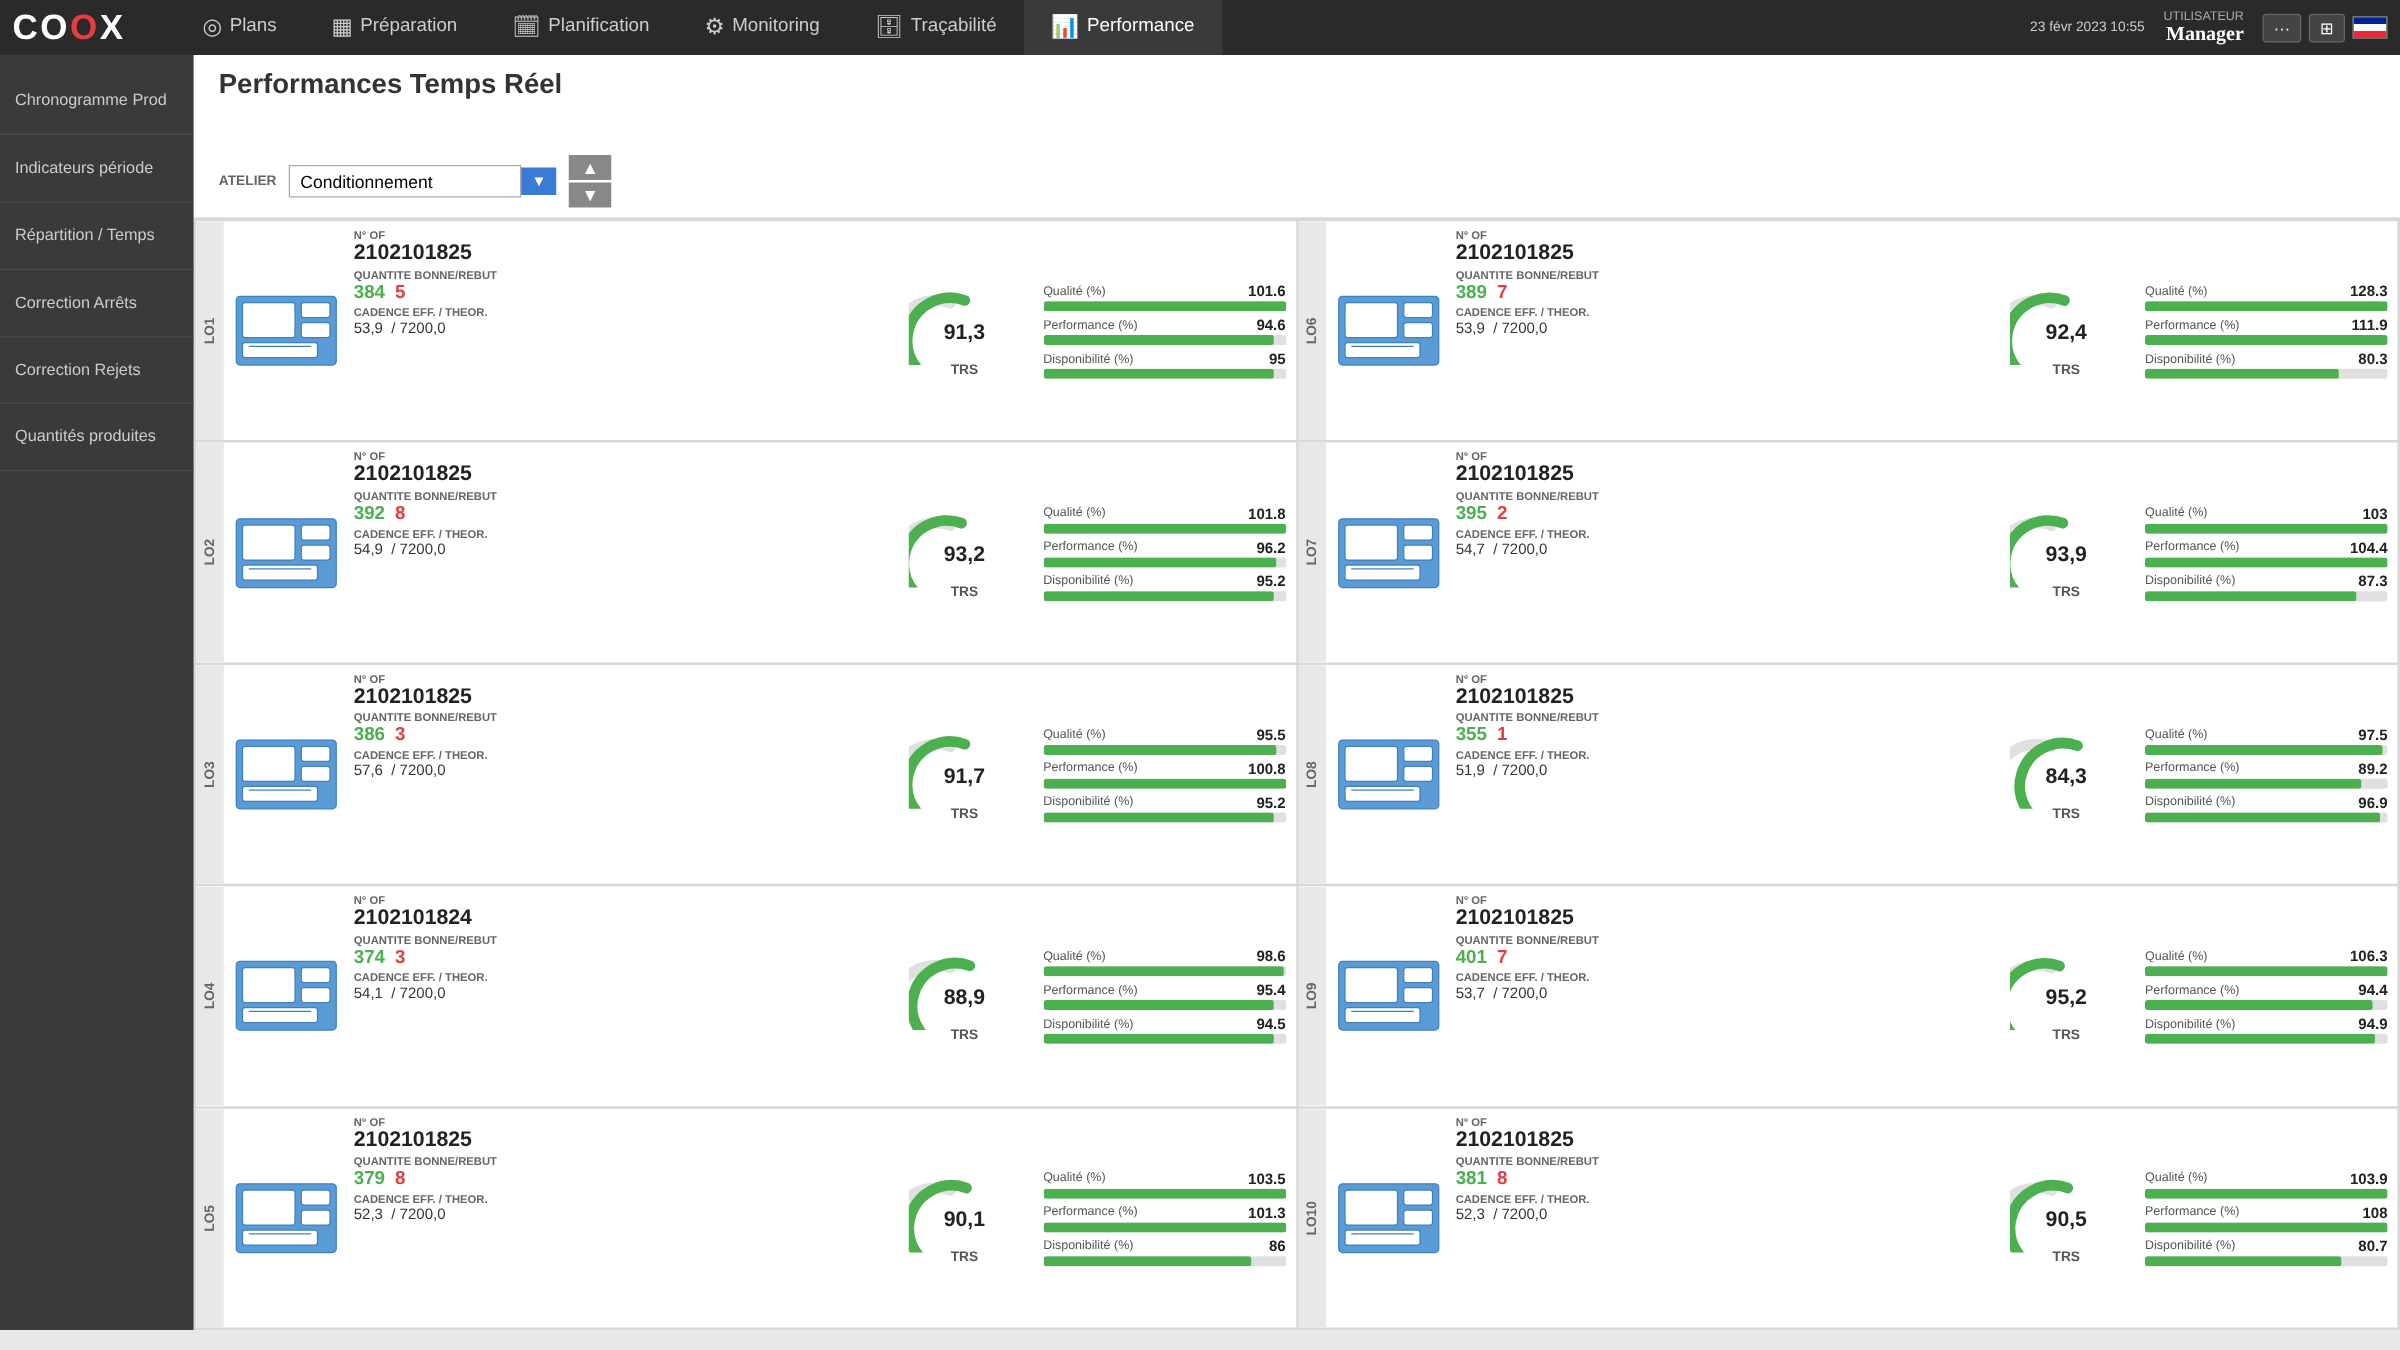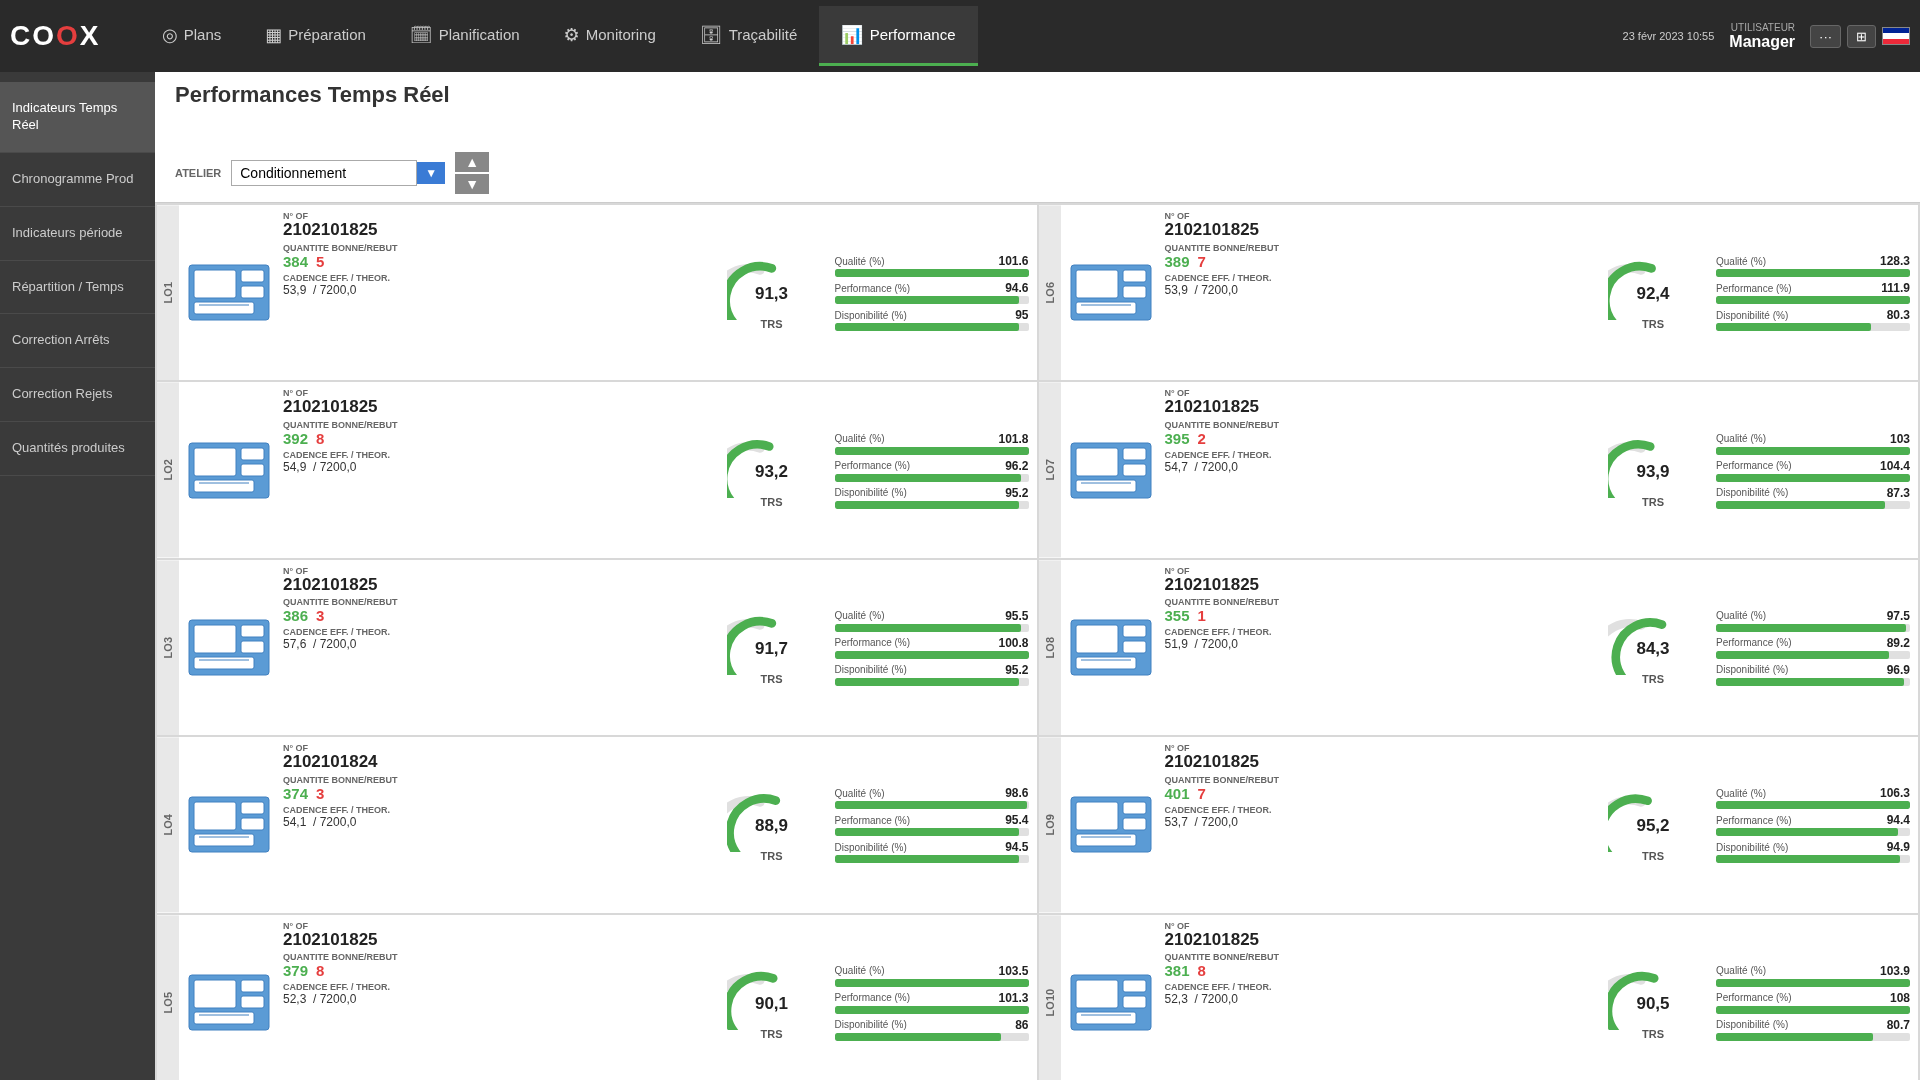--- a/index.html
+++ b/index.html
@@ -1,35 +1,35 @@
 <!DOCTYPE html>
 <html><head>
   <meta charset="utf-8">
   <style>
     * { box-sizing: border-box; margin: 0; padding: 0; }
     body { font-family: Arial, sans-serif; background: #e8e8e8; width: 1920px; height: 1080px; overflow: hidden; }
 
     
     .topnav {
-      display: flex; align-items: center; background: #2a2a2a; height: 72px; padding: 0 10px; gap: 0;
+      display: flex; align-items: center; background: #2a2a2a; height: 44px; padding: 0 10px; gap: 0;
     }
     .logo { width: 130px; display: flex; align-items: center; }
     .logo-text { color: white; font-size: 28px; font-weight: bold; letter-spacing: 2px; }
     .logo-x { color: #e53e3e; }
     .nav-items { display: flex; flex: 1; }
     .nav-item {
       display: flex; align-items: center; gap: 6px; padding: 0 22px; height: 60px;
       color: #ccc; font-size: 15px; cursor: pointer; border-bottom: 3px solid transparent;
     }
     .nav-item.active { color: white; background: #3a3a3a; border-bottom: 3px solid #4caf50; }
     .nav-icon { font-size: 18px; }
     .nav-right { display: flex; align-items: center; gap: 15px; color: white; font-size: 12px; margin-left: auto; }
     .nav-user { text-align: right; }
     .nav-user-label { font-size: 10px; color: #aaa; text-transform: uppercase; }
-    .nav-user-name { font-size: 16px; font-weight: bold; }
+    .nav-user-name { font-size: 16px; font-weight: bold; font-family: Liberation Serif, serif; }
     .nav-time { font-size: 11px; color: #ccc; }
     .nav-controls { display: flex; gap: 6px; align-items: center; }
     .nav-btn { background: #444; border: 1px solid #666; color: white; padding: 3px 8px; border-radius: 3px; font-size: 13px; cursor: pointer; }
     .flag { width: 28px; height: 18px; background: linear-gradient(180deg, #002395 33%, white 33%, white 66%, #ED2939 66%); border: 1px solid #888; }
 
     
     .main-layout { display: flex; height: calc(1080px - 60px); }
 
     
     .sidebar {
@@ -140,21 +140,20 @@
       <button class="nav-btn">···</button>
       <button class="nav-btn">⊞</button>
       <div class="flag"></div>
     </div>
   </div>
 </nav>
 
 <div class="main-layout">
 
   <aside class="sidebar">
-    <div class="sidebar-item active">Indicateurs Temps Réel</div>
     <div class="sidebar-item">Chronogramme Prod</div>
     <div class="sidebar-item">Indicateurs période</div>
     <div class="sidebar-item">Répartition / Temps</div>
     <div class="sidebar-item">Correction Arrêts</div>
     <div class="sidebar-item">Correction Rejets</div>
     <div class="sidebar-item">Quantités produites</div>
   </aside>
 
   <div class="content">
 

